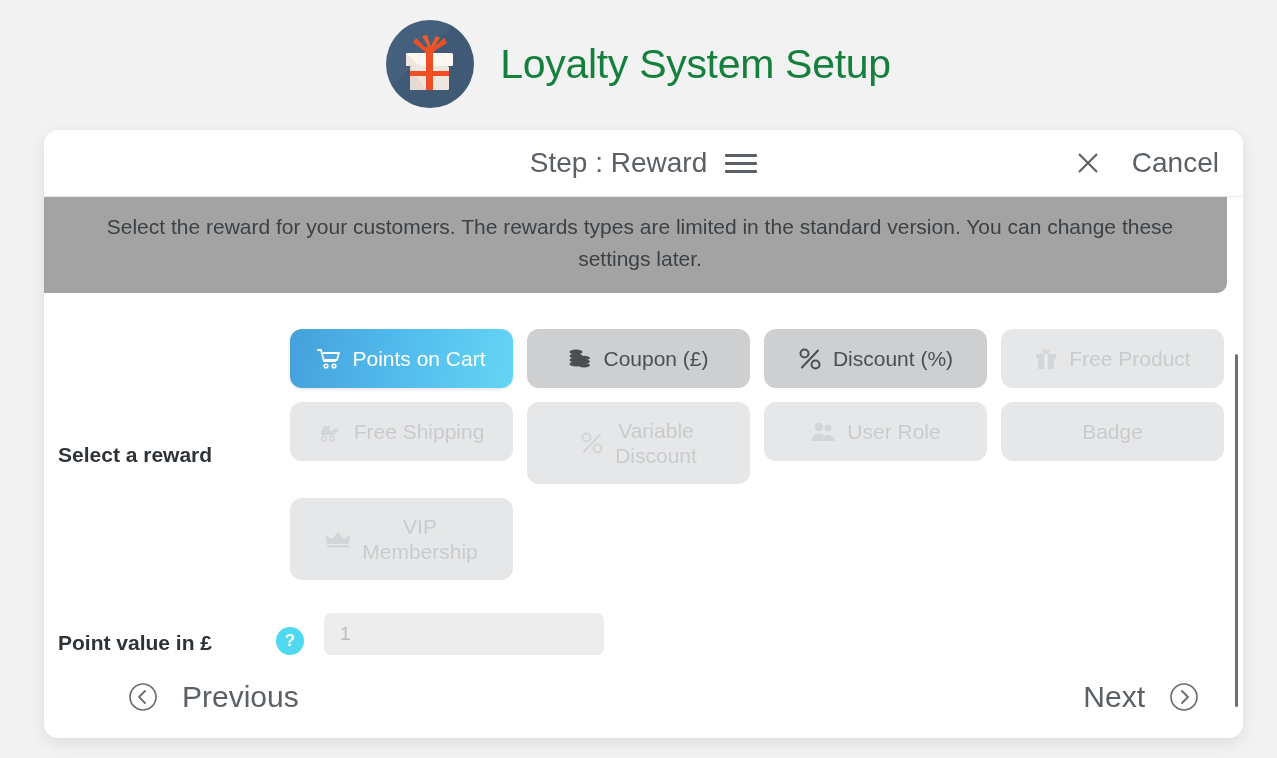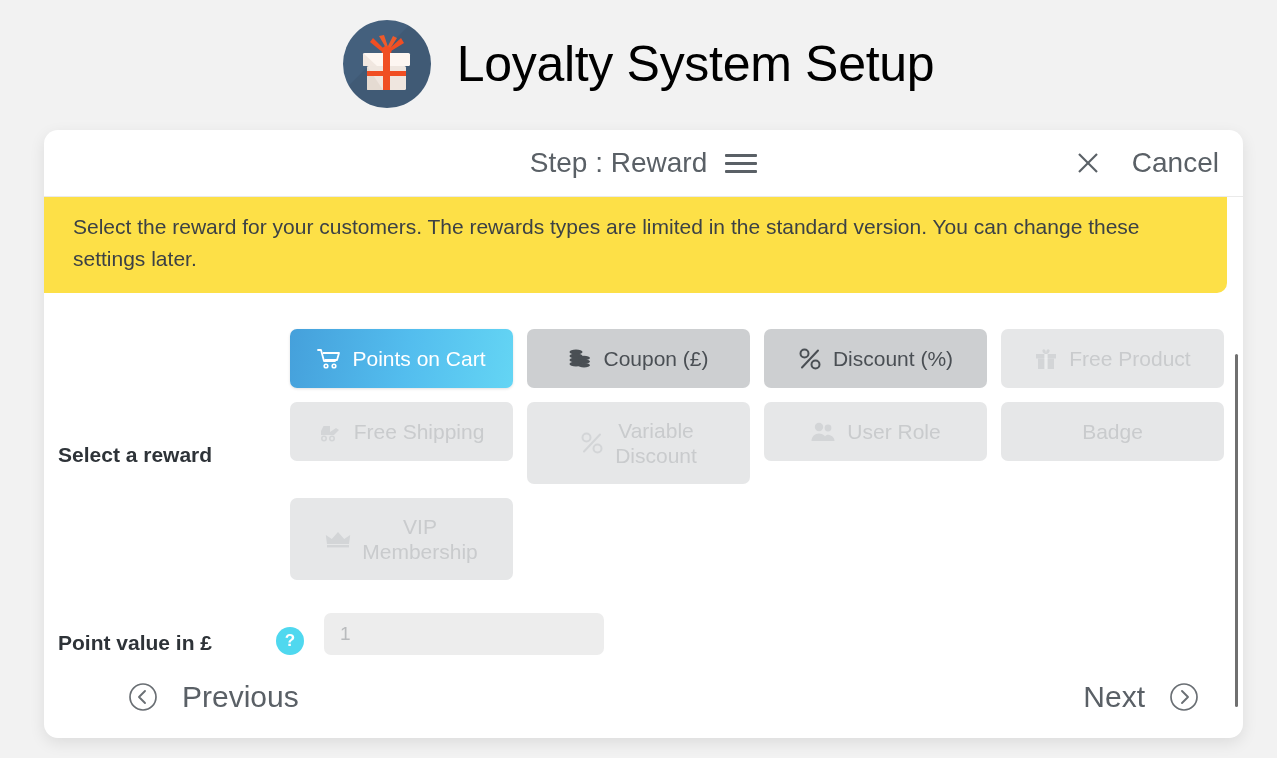--- a/index.html
+++ b/index.html
@@ -28,23 +28,23 @@
     overflow: hidden;
   }
   #brand-logo .shadow-wedge {
     position: absolute; left: 18px; top: 18px;
     width: 120px; height: 120px;
     background: rgba(0,0,0,0.06);
     transform: rotate(45deg);
   }
   #brand-logo svg { position: absolute; left: 16px; top: 14px; }
   #page-title {
-    font-size: 50px;
+    font-size: 41px;
     font-weight: 400;
-    color: #000000;
+    color: #15803d;
     letter-spacing: -0.3px;
     white-space: nowrap;
   }
 
   
   #modal {
     position: absolute;
     left: 44px; top: 130px;
     width: 1199px; height: 608px;
     background: #ffffff;
@@ -96,25 +96,26 @@
   
   #modal-body {
     position: relative;
     height: 541px;
   }
   #description-box {
     position: absolute;
     left: 0; top: 0;
     width: 1183px;
     padding: 14px 20px 18px 29px;
-    background: #fde047;
+    background: #a3a3a3;
     border-bottom-right-radius: 10px;
     font-size: 21px;
     line-height: 32px;
     color: #3c4145;
+    text-align: center;
   }
 
   #form-area {
     position: absolute;
     left: 0; top: 132px;
     width: 1183px;
   }
 
   .field-row { display: flex; align-items: center; }
   #reward-row { align-items: center; }
@@ -129,21 +130,21 @@
 
   #reward-grid {
     display: flex;
     flex-wrap: wrap;
     width: 940px;
     gap: 14px 14px;
   }
   .reward-btn {
     width: 223px;
     height: 59px;
-    border-radius: 7px;
+    border-radius: 12px;
     border: none;
     display: flex;
     align-items: center;
     justify-content: center;
     gap: 11px;
     font-family: "Liberation Sans", sans-serif;
     font-size: 21px;
     line-height: 25px;
     text-align: center;
     cursor: pointer;

